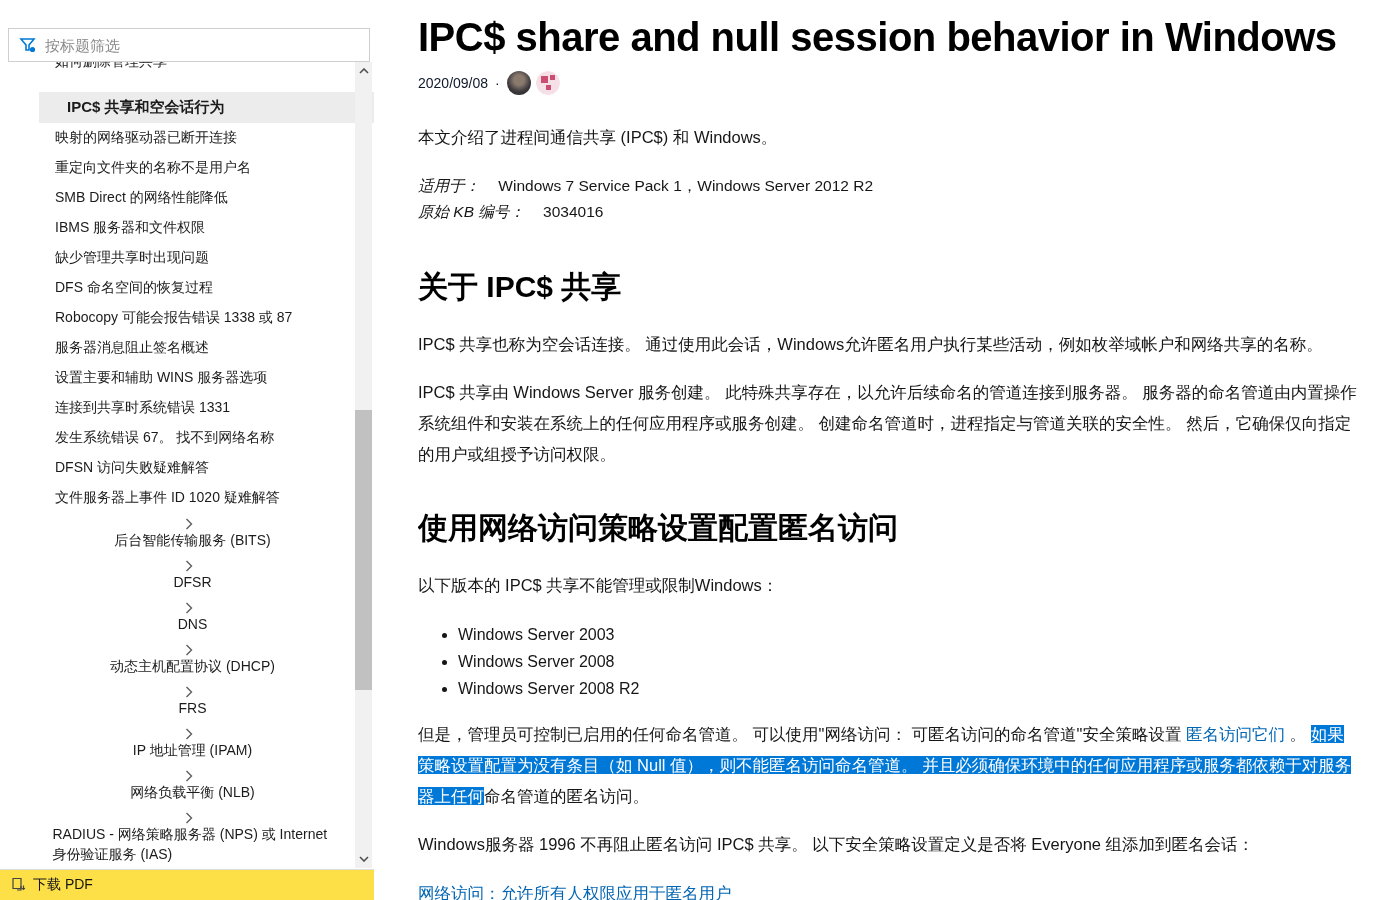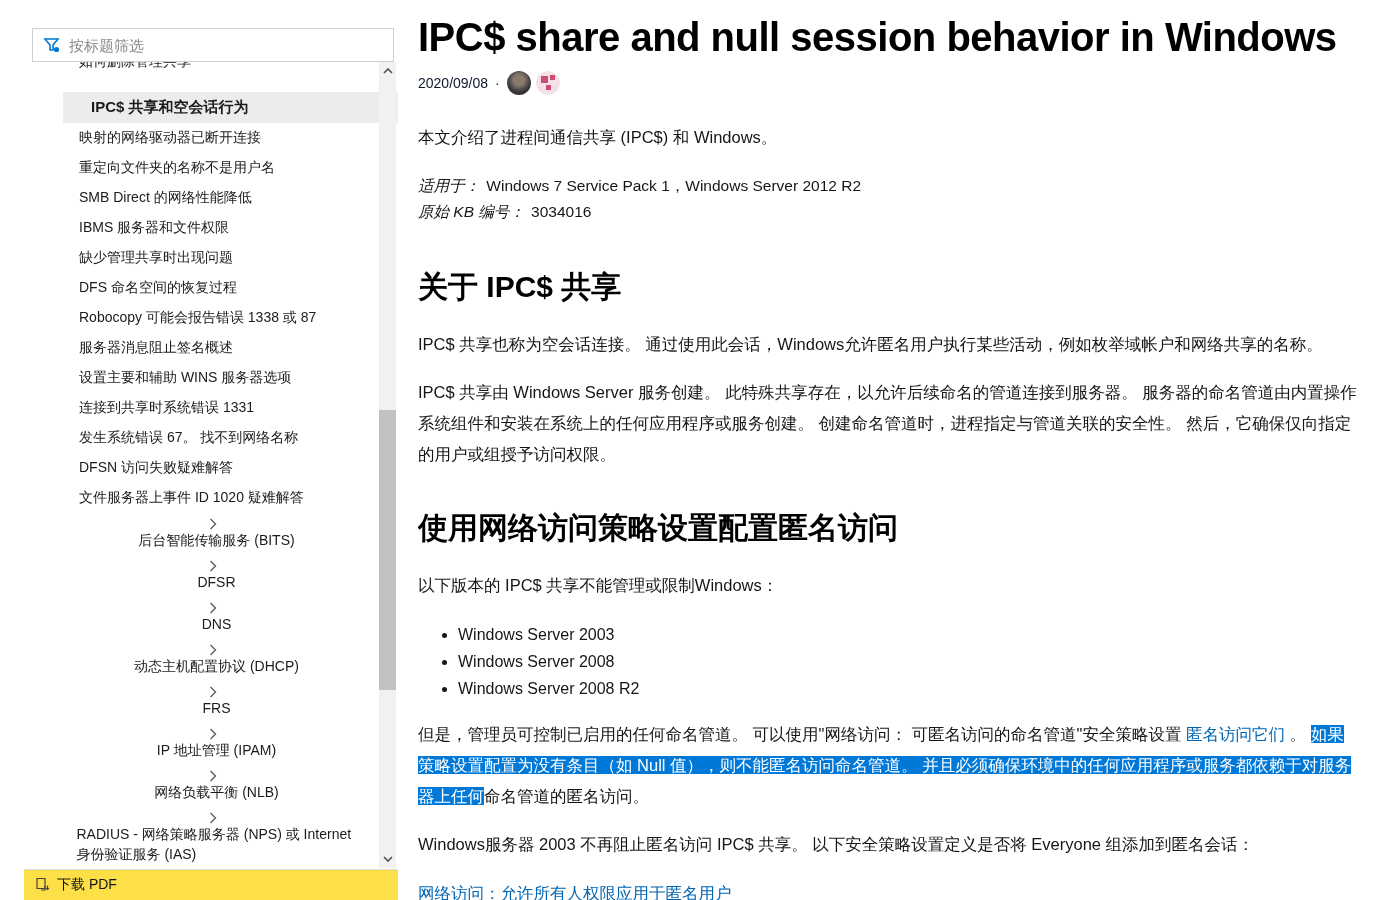--- a/index.html
+++ b/index.html
@@ -1,21 +1,21 @@
 <!DOCTYPE html>
 <html><head>
 <meta charset="utf-8">
 <style>
   * { margin:0; padding:0; box-sizing:border-box; }
   html,body { width:1373px; height:900px; overflow:hidden; background:#fff;
     font-family:"Liberation Sans","DejaVu Sans",sans-serif; color:#161616; }
   .page { position:relative; width:1373px; height:900px; }
 
   
-  .sidebar { position:absolute; left:0; top:0; width:374px; height:900px; background:#fff;margin-left:24px; }
+  .sidebar { position:absolute; left:0; top:0; width:374px; height:900px; background:#fff; }
   .filter-box { position:absolute; left:8px; top:28px; width:362px; height:34px;
     border:1px solid #cfcfcf; display:flex; align-items:center; background:#fff; }
   .filter-box .ficon { width:18px; height:18px; margin:0 8px 0 10px; flex:0 0 auto; }
   .filter-box input { border:none; outline:none; flex:1; font-size:15px; color:#333;
     font-family:inherit; }
   .filter-box input::placeholder { color:#8a8a8a; }
 
   .toc { position:absolute; left:0; top:62px; width:374px; height:806px; overflow:hidden; }
   .toc-inner { width:356px; }
   .toc-row { min-height:30px; display:flex; align-items:center; font-size:14px; color:#1b1b1b; cursor:pointer; }
@@ -45,21 +45,21 @@
   
   .main { position:absolute; left:418px; top:0; width:940px; height:900px; overflow:hidden; }
   h1 { margin-top:14px; font-size:40px; line-height:46px; font-weight:700; letter-spacing:-0.5px; color:#000000; }
   .meta { margin-top:11px; display:flex; align-items:center; font-size:14px; color:#0f172a; }
   .meta .dot { margin:0 7px; }
   .avatar { width:24px; height:24px; border-radius:50%; flex:0 0 auto; }
   .avatar.photo { background:radial-gradient(circle at 50% 38%, #8a7a6e 0 26%, #3c3a3d 60%, #232124 100%); margin-right:5px; }
   .intro { margin-top:27px; font-size:16.5px; line-height:30px; }
   .applies { margin-top:21px; font-size:15.5px; line-height:26px; }
   .applies .lbl { font-style:italic; }
-  .applies .val { margin-left:2px; }
+  .applies .val { margin-left:14px; }
   h2 { font-size:30px; line-height:36px; font-weight:700; color:#000; }
   .h2-1 { margin-top:44px; }
   .h2-2 { margin-top:40px; }
   p.body { margin-top:17px; font-size:16.5px; line-height:31px; }
   p.first { margin-top:24px; }
   ul.vers { margin-top:21px; padding-left:40px; font-size:16px; }
   ul.vers li { line-height:26px; margin-bottom:1px; }
   a.lnk { color:#0065b3; text-decoration:none; cursor:pointer; }
   .hl { background:#0078d7; color:#fff; }
   p.linkline { margin-top:18px; font-size:16.5px; line-height:31px; }
@@ -233,19 +233,19 @@
     <p class="body first">以下版本的 IPC$ 共享不能管理或限制Windows：</p>
 
     <ul class="vers">
       <li>Windows Server 2003</li>
       <li>Windows Server 2008</li>
       <li>Windows Server 2008 R2</li>
     </ul>
 
     <p class="body"><span>但是，管理员可控制已启用的任何命名管道。 可以使用"网络访问： 可匿名访问的命名管道"安全策略设置 </span><a class="lnk">匿名访问它们</a><span> 。 </span><span class="hl">如果策略设置配置为没有条目（如 Null 值），则不能匿名访问命名管道。 并且必须确保环境中的任何应用程序或服务都依赖于对服务器上任何</span><span>命名管道的匿名访问。</span></p>
 
-    <p class="body">Windows服务器 2003 不再阻止匿名访问 IPC$ 共享。 以下安全策略设置定义是否将 Everyone 组添加到匿名会话：</p>
+    <p class="body">Windows服务器 1996 不再阻止匿名访问 IPC$ 共享。 以下安全策略设置定义是否将 Everyone 组添加到匿名会话：</p>
 
     <p class="linkline"><a class="lnk">网络访问：允许所有人权限应用于匿名用户</a></p>
 
   </div>
 
 </div>
 
 </body></html>

